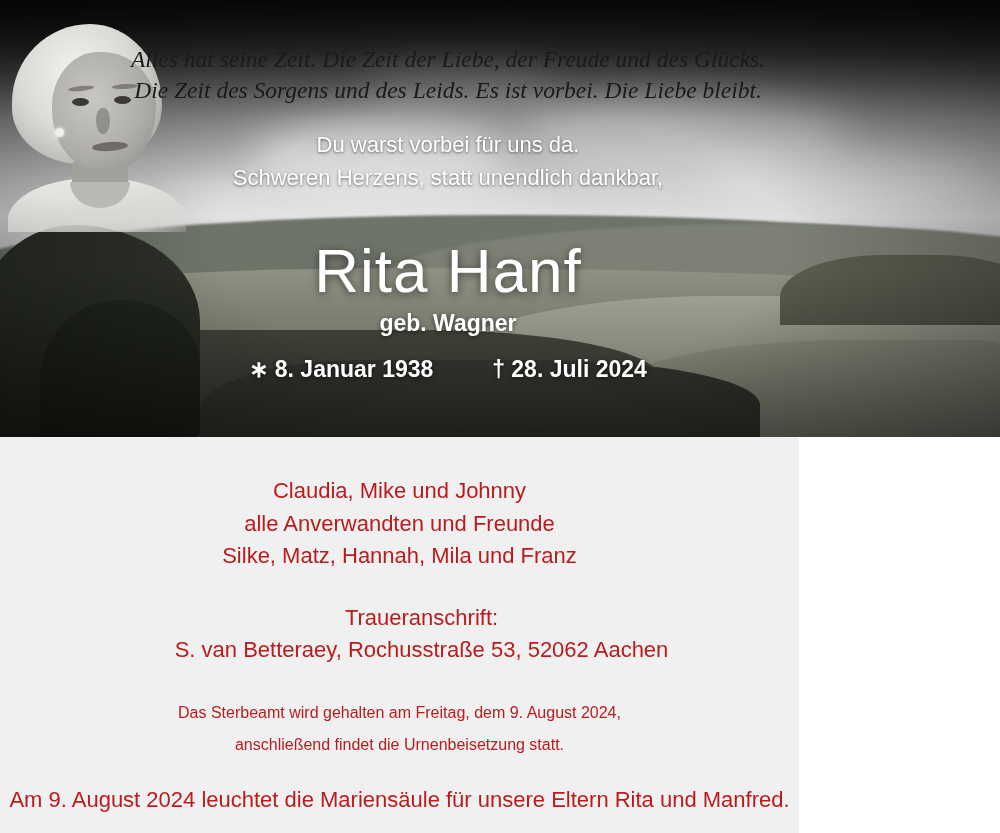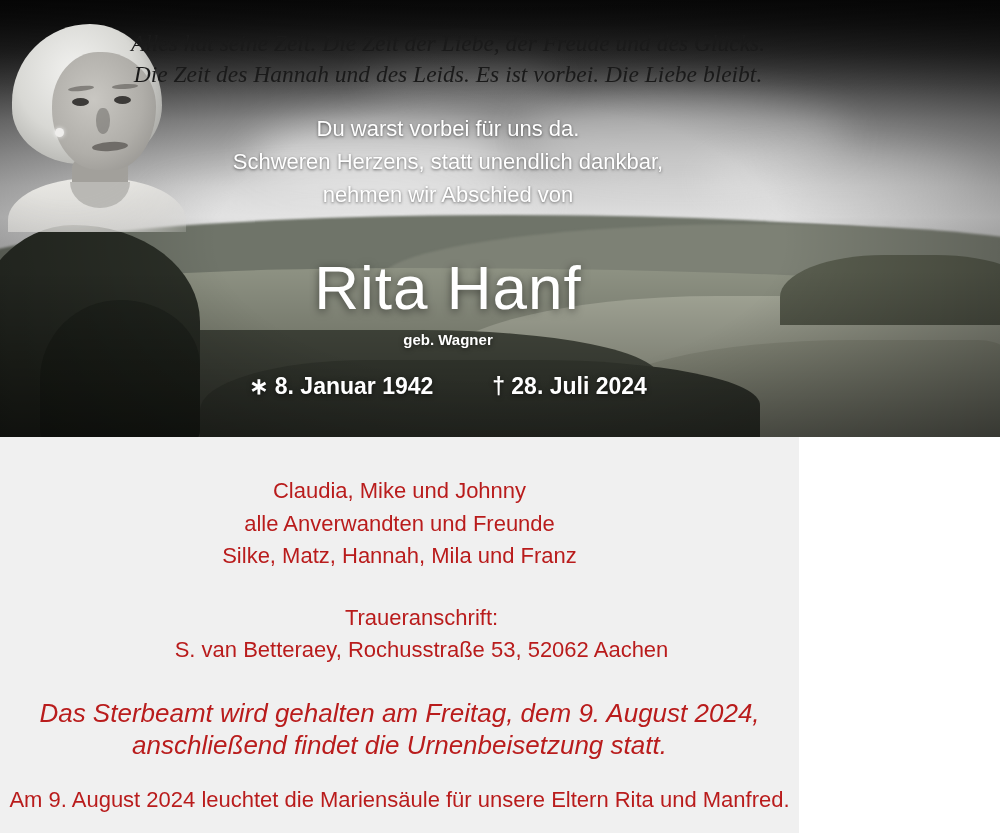--- a/index.html
+++ b/index.html
@@ -222,21 +222,21 @@
     position: absolute;
     left: 70px; top: 182px;
     width: 60px; height: 26px;
     background: #b9b8b4;
     border-radius: 0 0 50% 50% / 0 0 100% 100%;
   }
 
   
   .hero-text {
     position: absolute;
-    left: 0; top: 0;
+    left: 0; top: 16px;
     width: 896px;
     text-align: center;
     color: #ffffff;
   }
   .verse {
     font-family: "Liberation Serif", serif;
     font-style: italic;
     font-size: 23.5px;
     line-height: 31px;
     color: #1a1a1a;
@@ -254,21 +254,21 @@
     font-weight: normal;
     font-size: 62px;
     line-height: 70px;
     letter-spacing: 1px;
     padding-top: 42px;
     color: #ffffff;
     text-shadow: 0 2px 8px rgba(0,0,0,.55);
   }
   .maiden {
     font-weight: bold;
-    font-size: 15px;
+    font-size: 23px;
     line-height: 30px;
     padding-top: 2px;
     color: #ffffff;
     text-shadow: 0 1px 5px rgba(0,0,0,.6);
   }
   .dates {
     font-weight: bold;
     font-size: 23px;
     line-height: 30px;
     padding-top: 16px;
@@ -293,23 +293,22 @@
     line-height: 32.5px;
   }
   .address {
     padding-top: 29px;
     font-size: 22px;
     line-height: 32.5px;
     margin-left: 44px;
   }
   .service {
     padding-top: 30px;
-    font-size: 26px;
+    font-size: 16px;
     line-height: 32.5px;
-    font-style: italic;
   }
   .closing {
     padding-top: 22px;
     font-size: 22px;
     line-height: 32.5px;
   }
   .line { display: block; }
 </style>
 </head>
 <body>
@@ -351,31 +350,30 @@
         <div class="p-nose"></div>
         <div class="p-mouth"></div>
         <div class="p-earring"></div>
         <div class="p-collar"></div>
       </div>
     </div>
 
     <div class="hero-text">
       <div class="verse">
         <span class="line">Alles hat seine Zeit. Die Zeit der Liebe, der Freude und des Glücks.</span>
-        <span class="line">Die Zeit des Hannah und des Leids. Es ist vorbei. Die Liebe bleibt.</span>
+        <span class="line">Die Zeit des Sorgens und des Leids. Es ist vorbei. Die Liebe bleibt.</span>
       </div>
       <div class="intro">
         <span class="line">Du warst vorbei für uns da.</span>
         <span class="line">Schweren Herzens, statt unendlich dankbar,</span>
-        <span class="line">nehmen wir Abschied von</span>
       </div>
       <div class="name">Rita Hanf</div>
       <div class="maiden">geb. Wagner</div>
       <div class="dates">
-        <span>∗ 8. Januar 1942</span>
+        <span>∗ 8. Januar 1938</span>
         <span class="date-sep"></span>
         <span>† 28. Juli 2024</span>
       </div>
     </div>
   </div>
 
   <div class="body-panel">
 
     <div class="block family">
       <span class="line">Claudia, Mike und Johnny</span>

